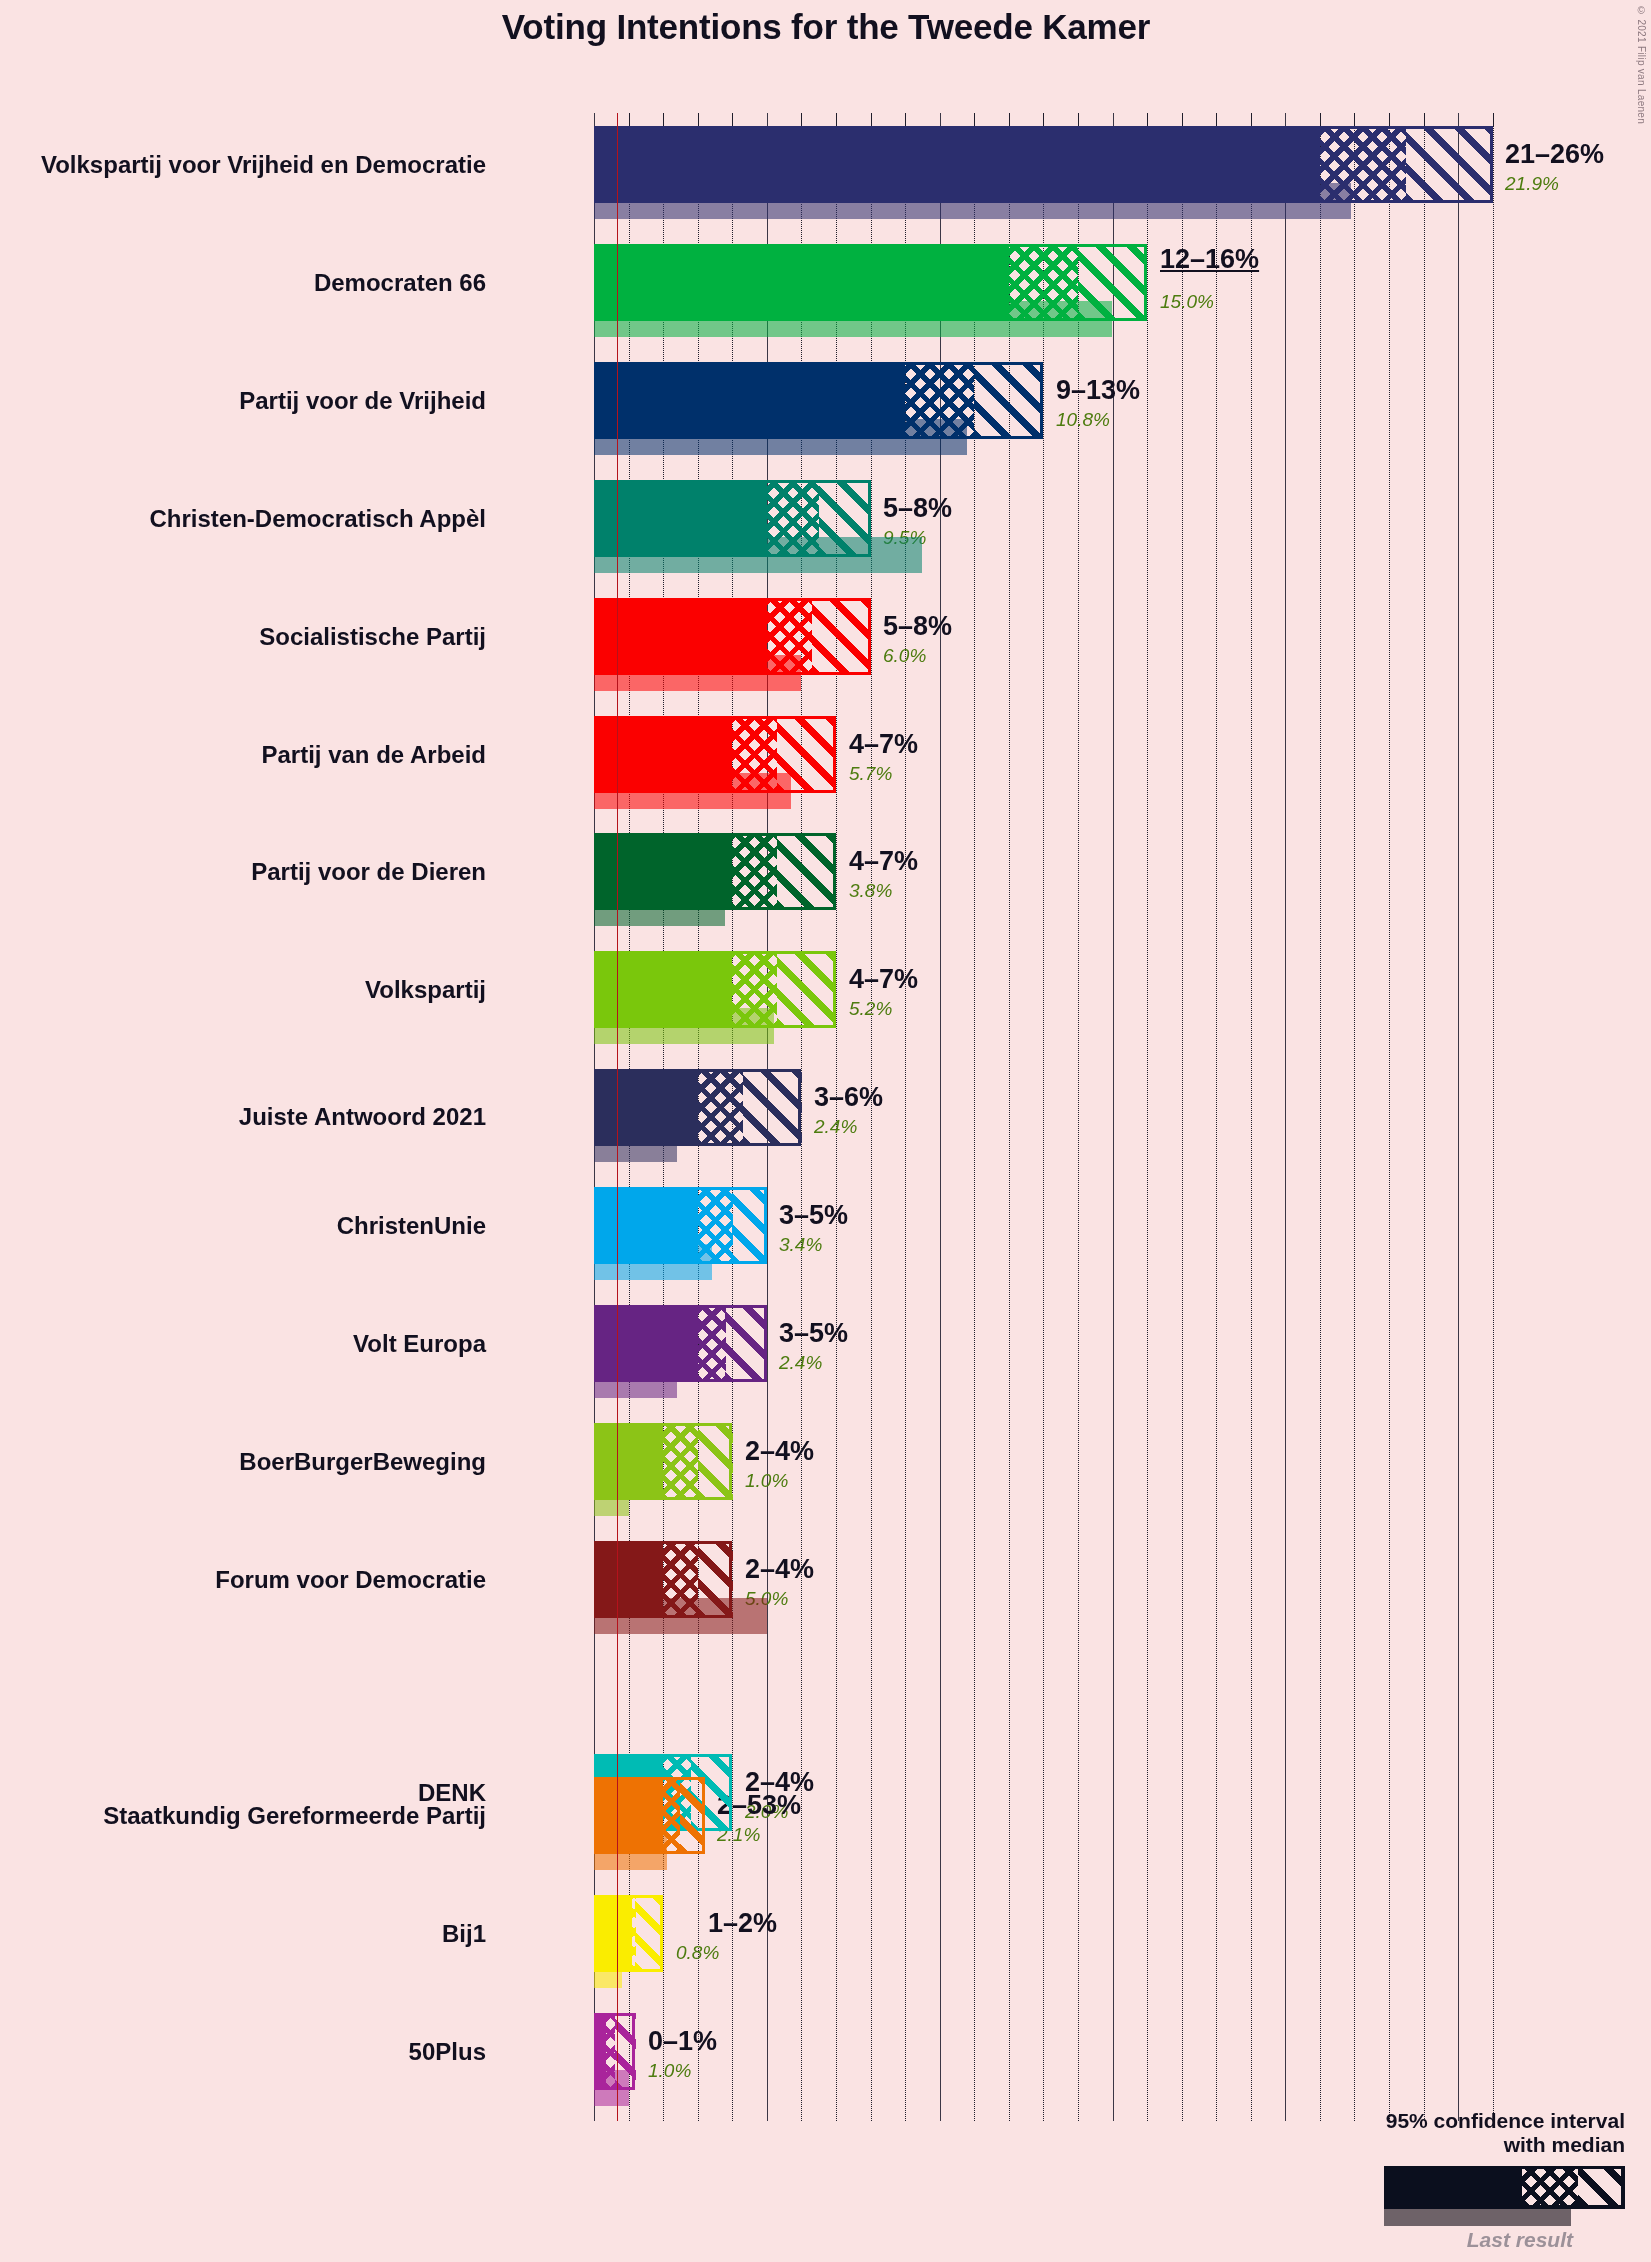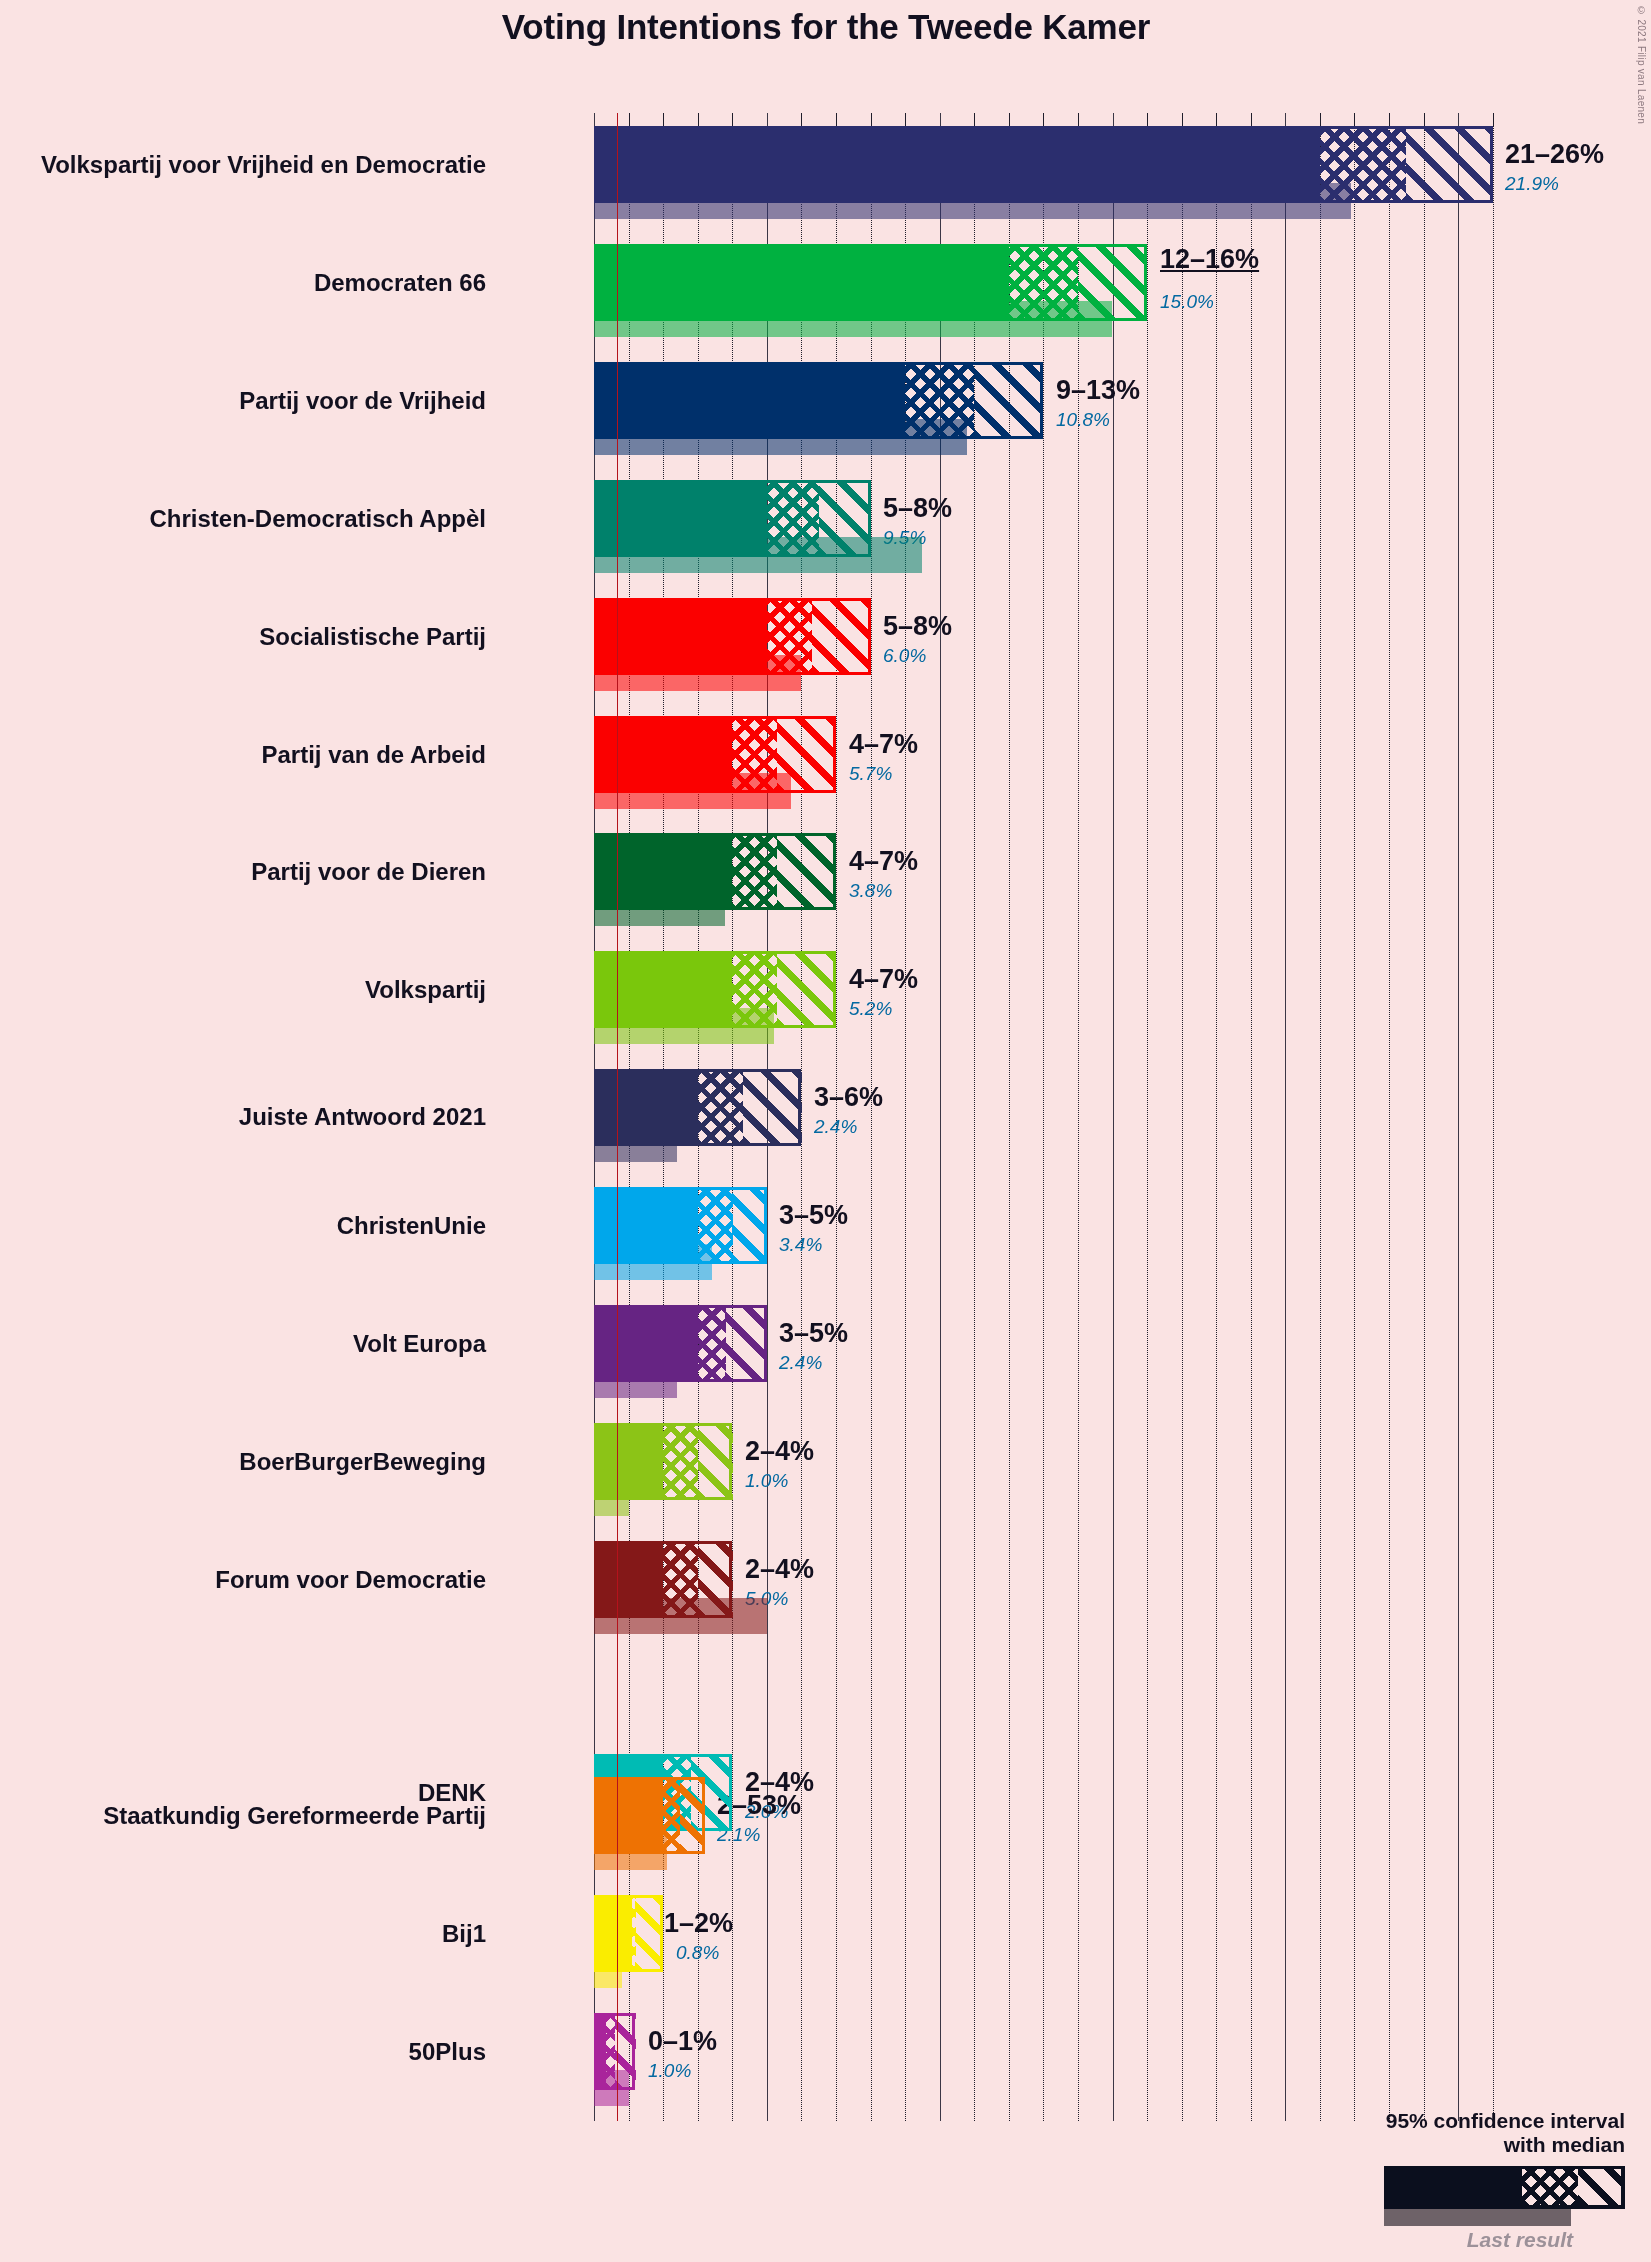--- a/index.html
+++ b/index.html
@@ -59,21 +59,21 @@
   }
   .lastres{
     position:absolute;left:594px;height:16px;
     opacity:0.55;
   }
   .vallabel{
     position:absolute;font-size:27px;font-weight:bold;color:#12101F;
     white-space:nowrap;line-height:1;
   }
   .lastlabel{
-    position:absolute;font-size:19px;font-style:italic;color:#0369a1;
+    position:absolute;font-size:19px;font-style:italic;color:#4d7c0f;
     white-space:nowrap;line-height:1;
   }
   
   .gl{position:absolute;width:0;border-left:1.8px solid #3B3746;}
   .gl.minor{border-left:1.8px dotted #201E2C;}
   .gl.thresh{border-left:1.8px solid #B5121B;}
   
   #legend{position:absolute;right:27px;bottom:10.8px;width:360px;text-align:right;}
   .legtext{font-size:21px;font-weight:bold;color:#12101F;line-height:1.18;}
   #legbarwrap{position:relative;height:54px;margin-top:8px;}
@@ -338,21 +338,21 @@
     </div>
     <div class="row" style="top: 1895px; height: 93px;">
       <div class="plabel" style="top: 26.6px;">Bij1</div>
       <div class="lastres" style="top: 57px; width: 28px; height: 36px; background: rgb(250, 237, 0); z-index: 2;"></div>
       <div class="barwrap" style="width: 69px; z-index: 4;">
         <div class="bar-solid" style="width: 38px; background: rgb(250, 237, 0);"></div>
         <div class="bar-cross" style="left: 38px; width: 3.5px; background-image: repeating-linear-gradient(45deg, rgb(250, 237, 0) 0px, rgb(250, 237, 0) 5.4px, transparent 5.4px, transparent 13.5px), repeating-linear-gradient(-45deg, rgb(250, 237, 0) 0px, rgb(250, 237, 0) 5.4px, transparent 5.4px, transparent 13.5px);"></div>
         <div class="bar-diag" style="left: 41px; width: 28px; background-image: repeating-linear-gradient(45deg, rgb(250, 237, 0) 0px, rgb(250, 237, 0) 7.2px, transparent 7.2px, transparent 21.6px);"></div>
         <div class="bar-outline" style="width: 69px; border-color: rgb(250, 237, 0);"></div>
       </div>
-      <div class="vallabel" style="left: 664px; top: 15px;">1–2%</div>
+      <div class="vallabel" style="left: 708px; top: 15px;">1–2%</div>
       <div class="lastlabel" style="left: 676px; top: 48px;">0.8%</div>
     </div>
     <div class="row" style="top: 2013px; height: 93px;">
       <div class="plabel" style="top: 26.6px;">50Plus</div>
       <div class="lastres" style="top: 57px; width: 35px; height: 36px; background: rgb(169, 36, 155); z-index: 2;"></div>
       <div class="barwrap" style="width: 41px; z-index: 4;">
         <div class="bar-solid" style="width: 12px; background: rgb(169, 36, 155);"></div>
         <div class="bar-cross" style="left: 12px; width: 8.6px; background-image: repeating-linear-gradient(45deg, rgb(169, 36, 155) 0px, rgb(169, 36, 155) 5.4px, transparent 5.4px, transparent 13.5px), repeating-linear-gradient(-45deg, rgb(169, 36, 155) 0px, rgb(169, 36, 155) 5.4px, transparent 5.4px, transparent 13.5px);"></div>
         <div class="bar-diag" style="left: 21px; width: 21px; background-image: repeating-linear-gradient(45deg, rgb(169, 36, 155) 0px, rgb(169, 36, 155) 7.2px, transparent 7.2px, transparent 21.6px);"></div>
         <div class="bar-outline" style="width: 41px; border-color: rgb(169, 36, 155);"></div>

